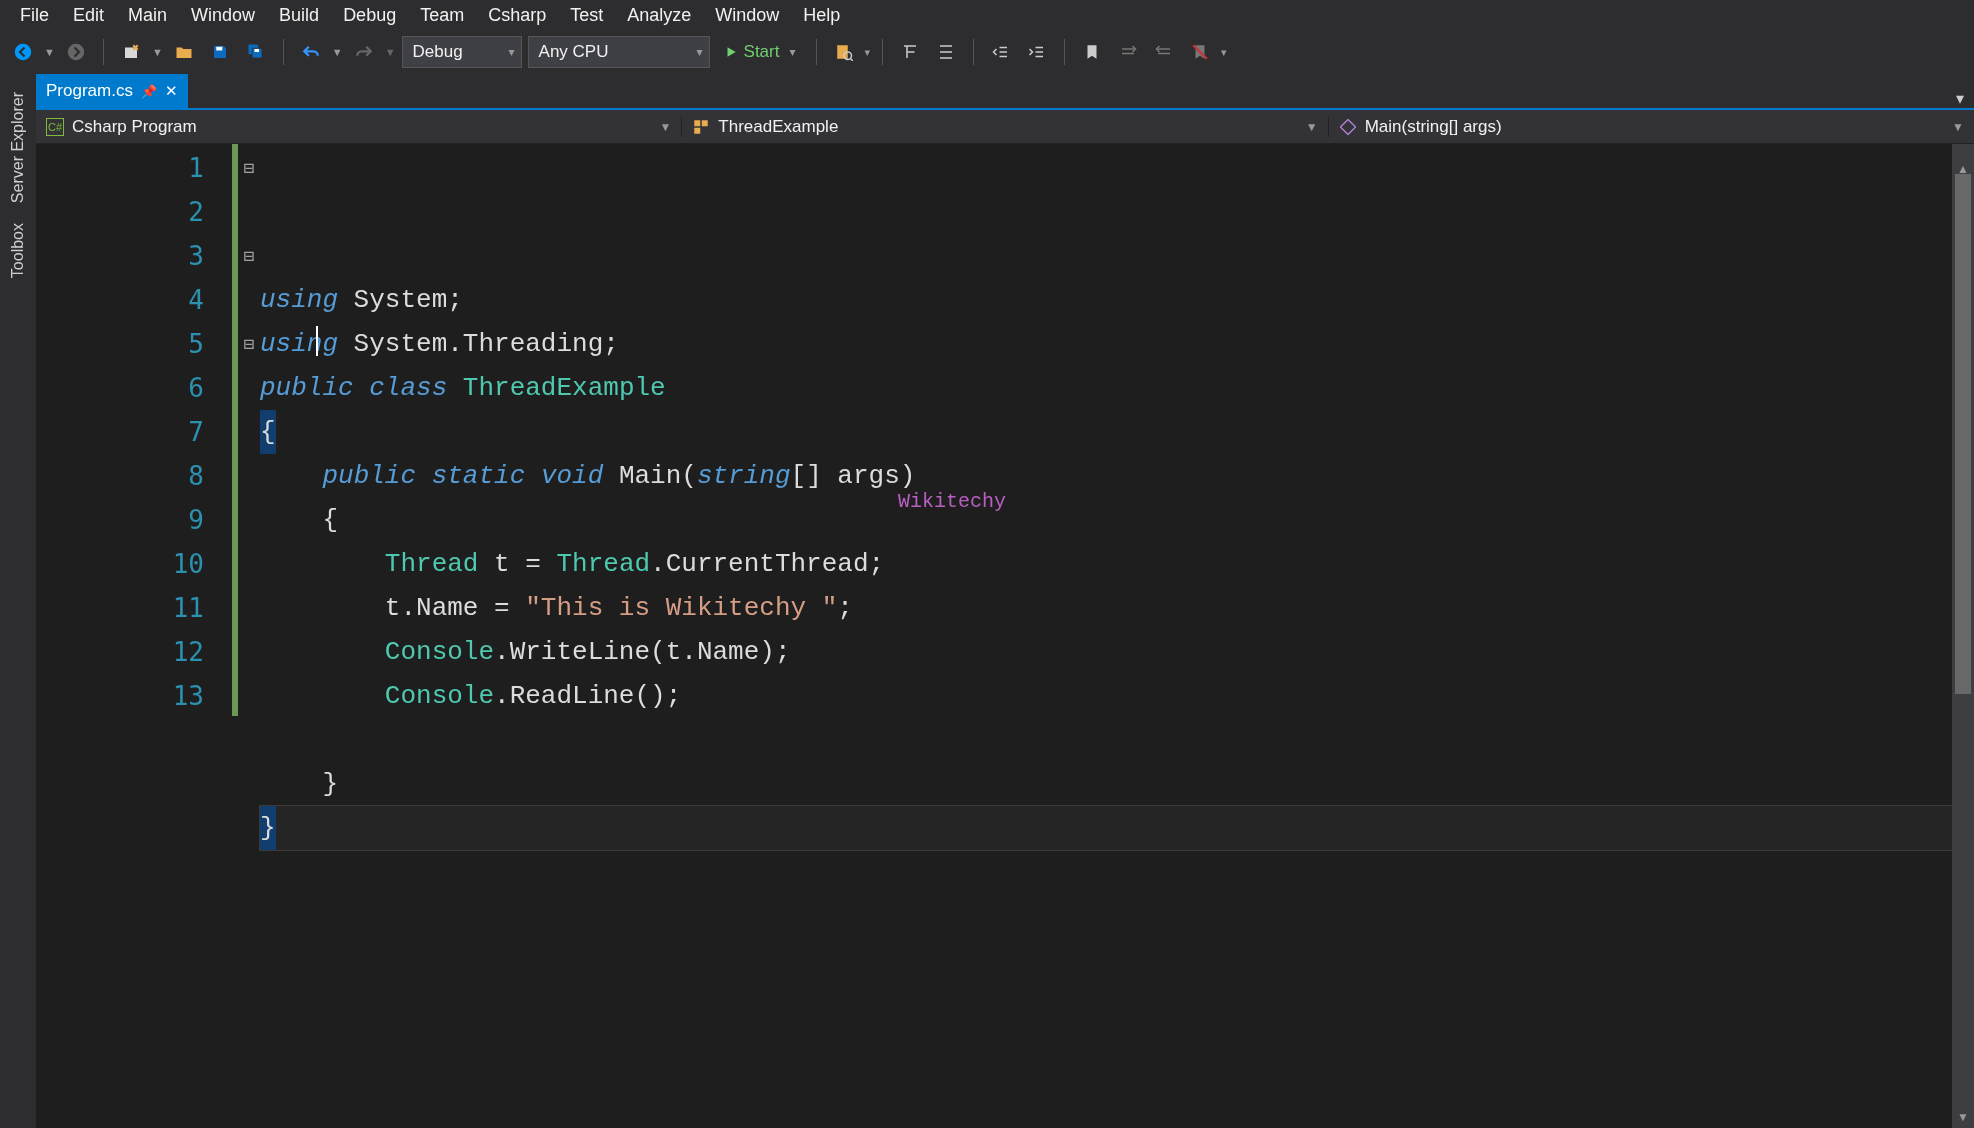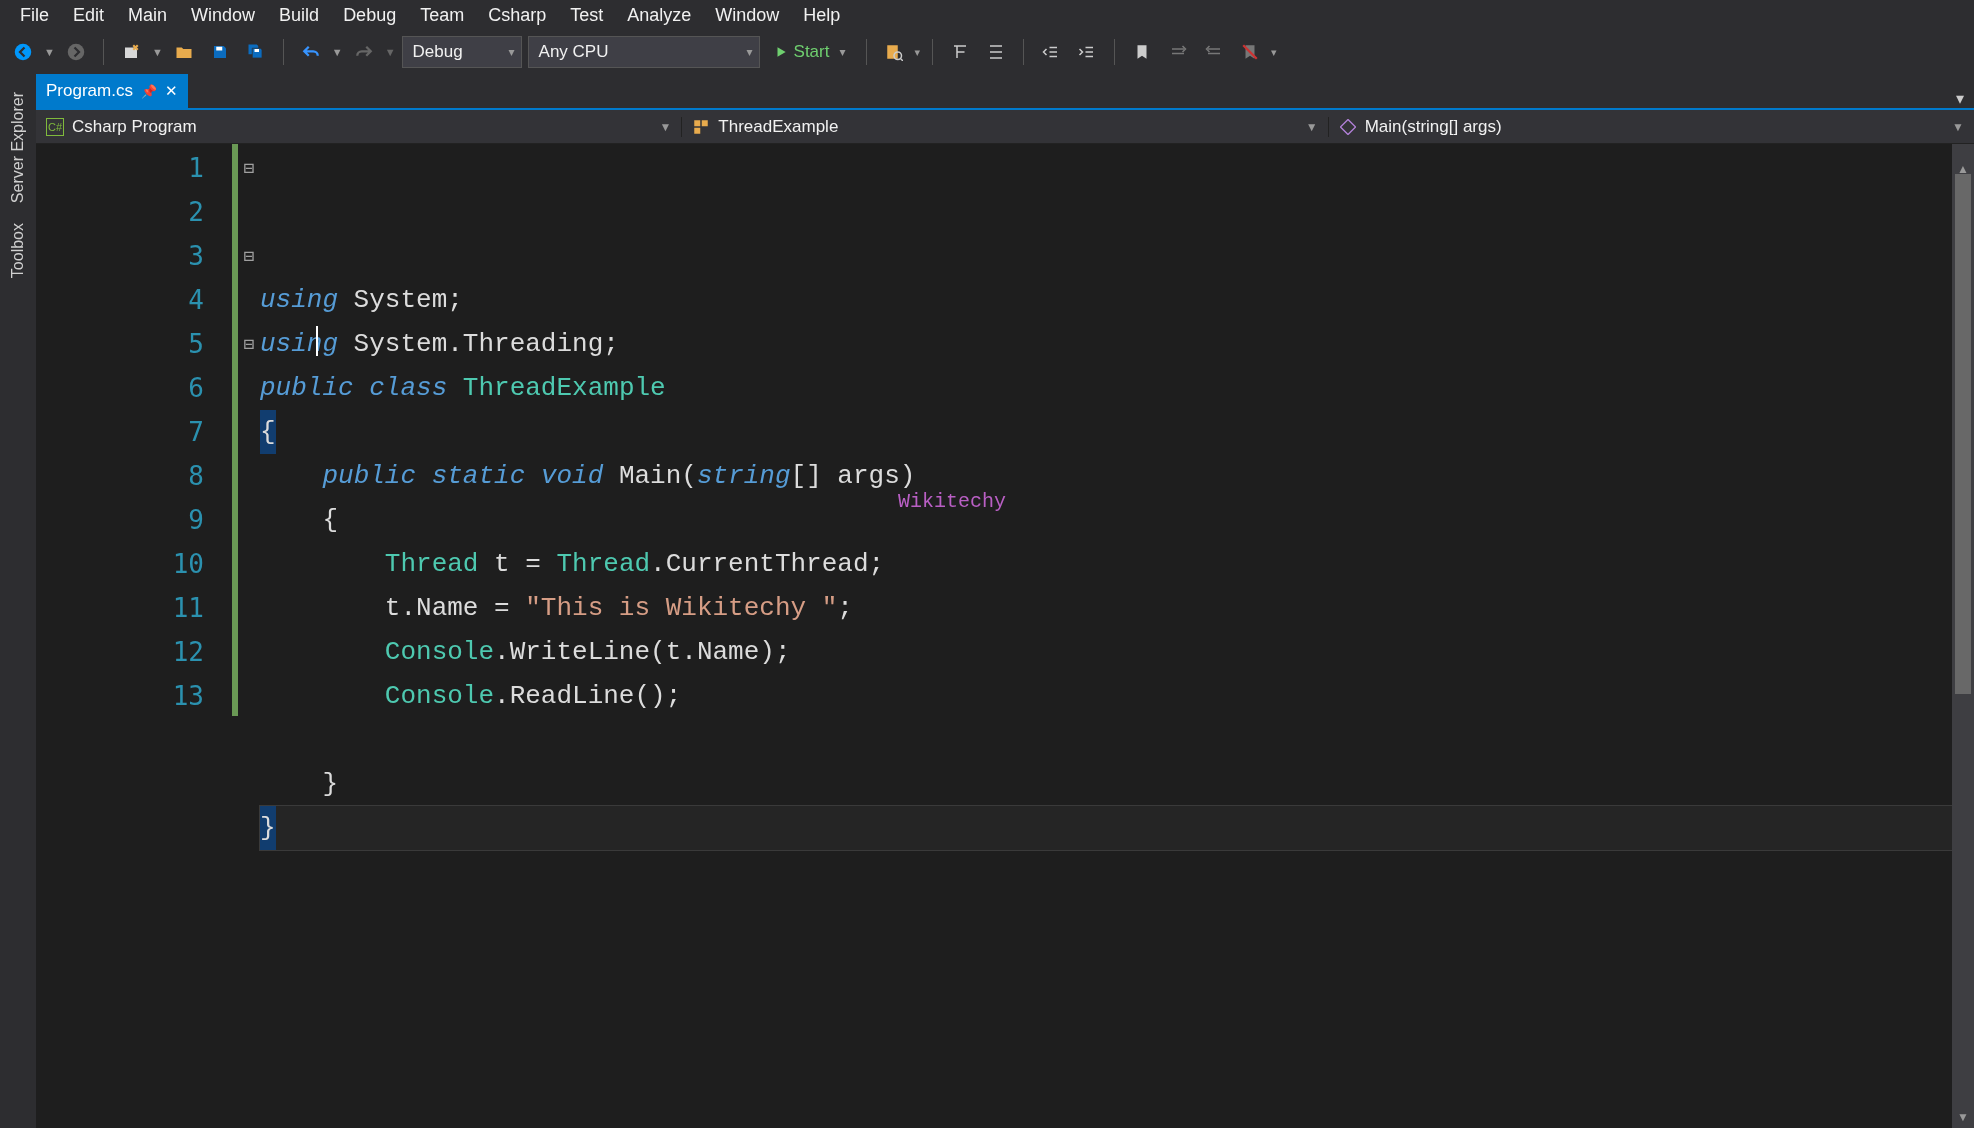--- a/index.html
+++ b/index.html
@@ -219,21 +219,21 @@
   <span style="color:#999;font-size:11px;">▼</span>
   <div class="tb-btn" style="color:#666;">
     <svg viewBox="0 0 24 24" fill="none" stroke="currentColor" stroke-width="3">
         <path d="M15 5l6 6-6 6M21 11H9a6 6 0 00-6 6"></path>
       </svg>
   </div>
   <span style="color:#666;font-size:11px;">▼</span>
   <div class="tb-drop" style="width:120px;">
       <span>Debug</span>
     </div>
-  <div class="tb-drop" style="width:232px;">
+  <div class="tb-drop" style="width:182px;">
       <span>Any CPU</span>
     </div>
   <div class="tb-start">
     <svg width="14" height="14" viewBox="0 0 24 24" fill="#6fcf6f">
         <path d="M6 4l14 8-14 8z"></path>
       </svg>
     <span>Start</span>
   </div>
   <div class="tb-sep"></div>
   <div class="tb-btn">

